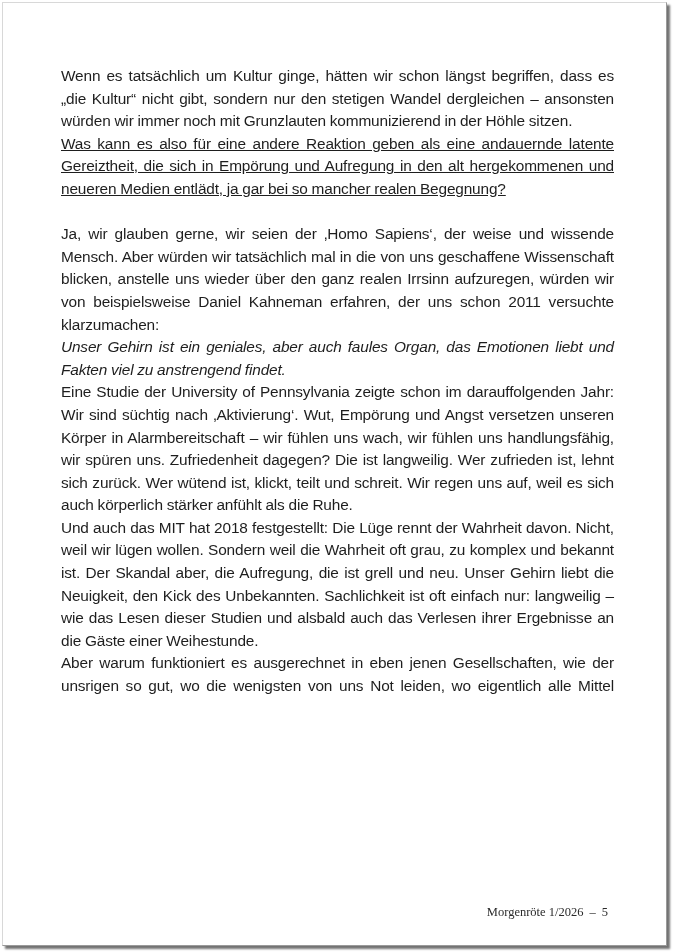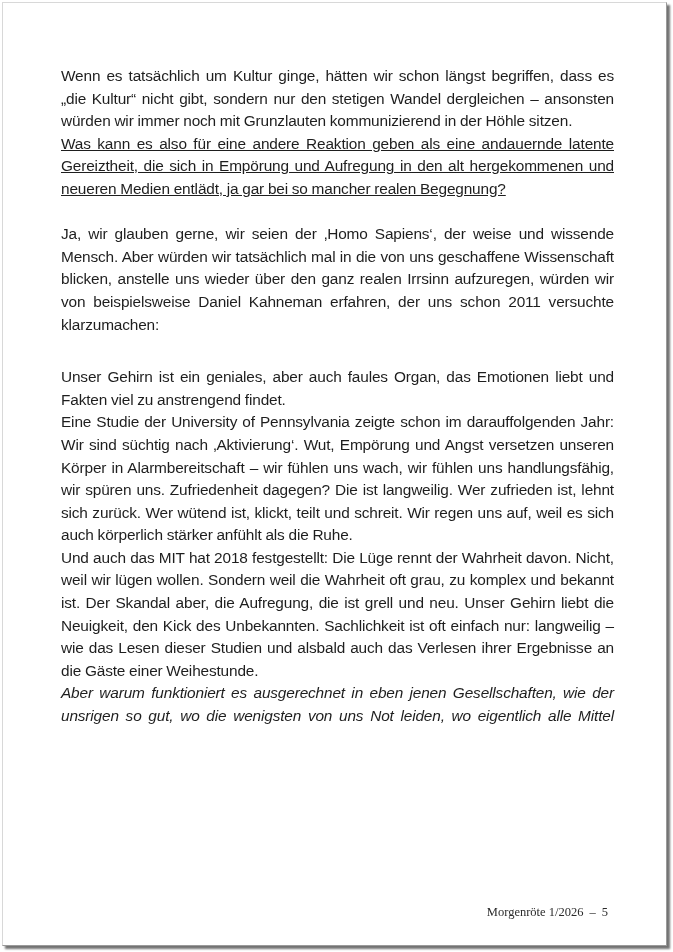--- a/index.html
+++ b/index.html
@@ -41,24 +41,23 @@
     }
     .body-text p {
       margin: 0;
     }
     .body-text p.gap-after {
       margin-bottom: 22.6px;
       text-decoration: underline;
     }
     .body-text p.last-line-justify {
       text-align-last: justify;
-      font-style: italic;
     }
     .body-text p.italic {
-      margin-top: 30px;
+      font-style: italic;
     }
     .footer {
       position: absolute;
       right: 58px;
       top: 902px;
       font-family: Liberation Serif, serif;
       font-size: 12.5px;
       color: #2a2a2a;
       white-space: nowrap;
     }

